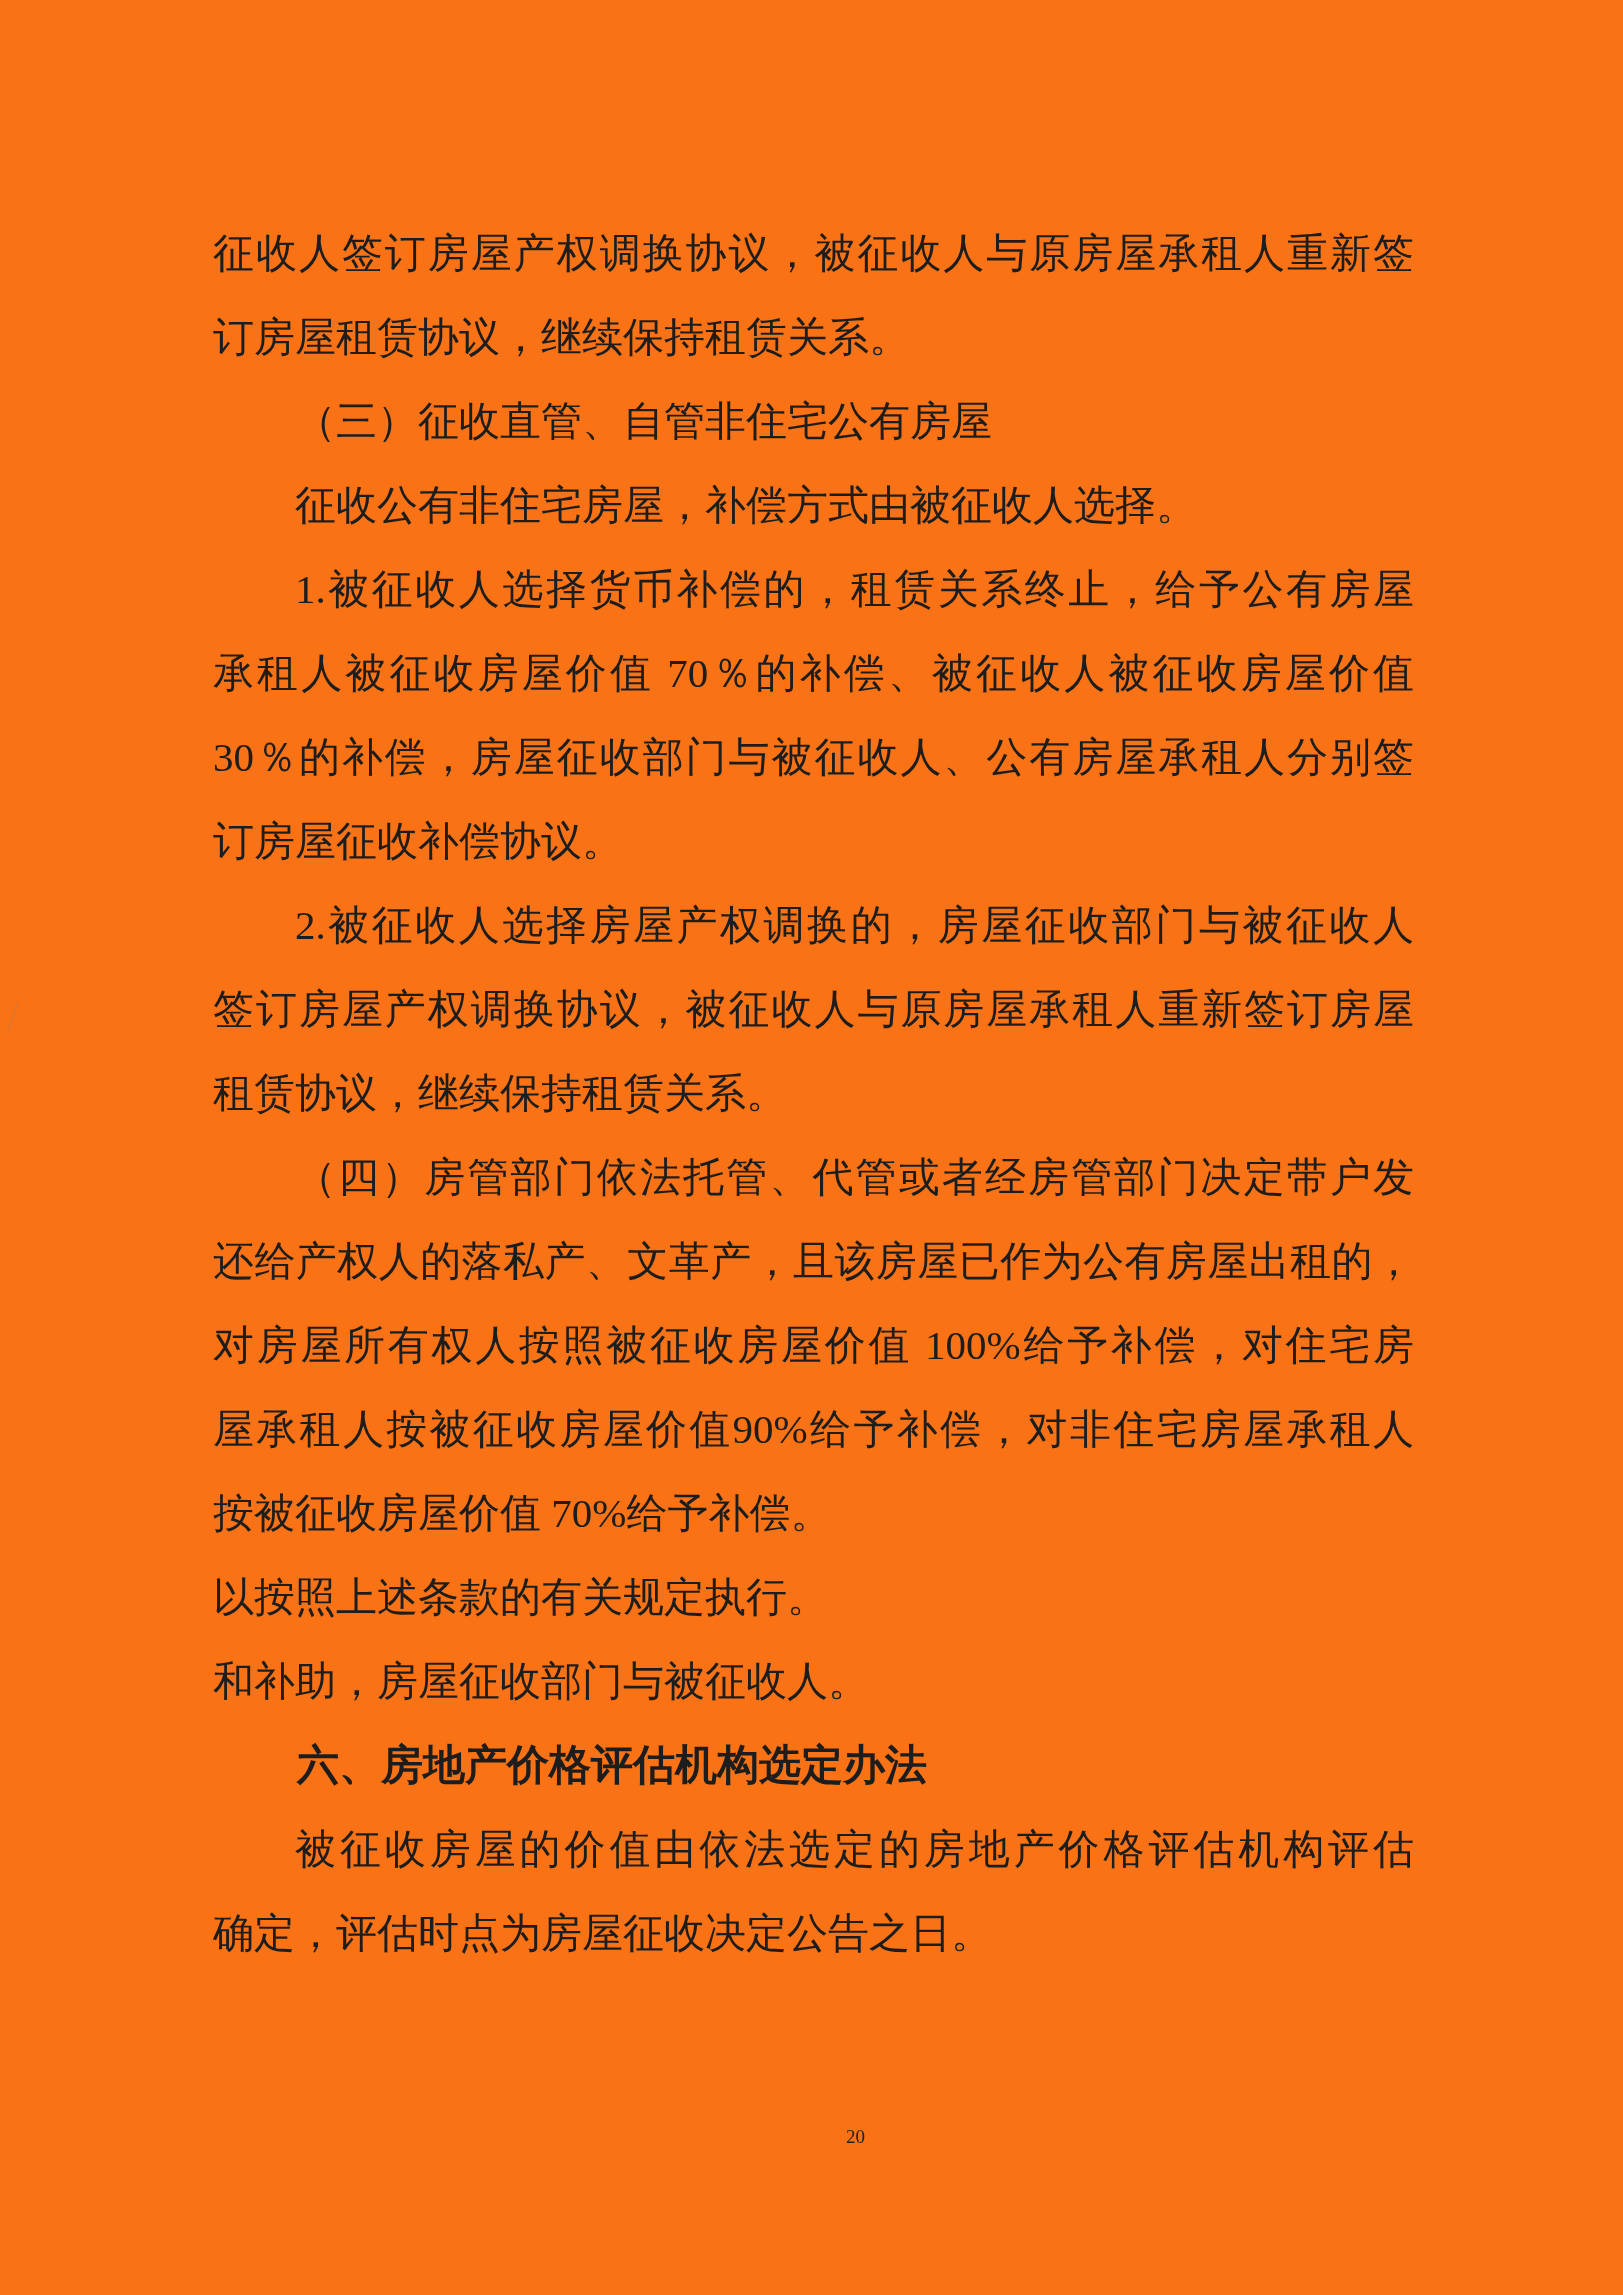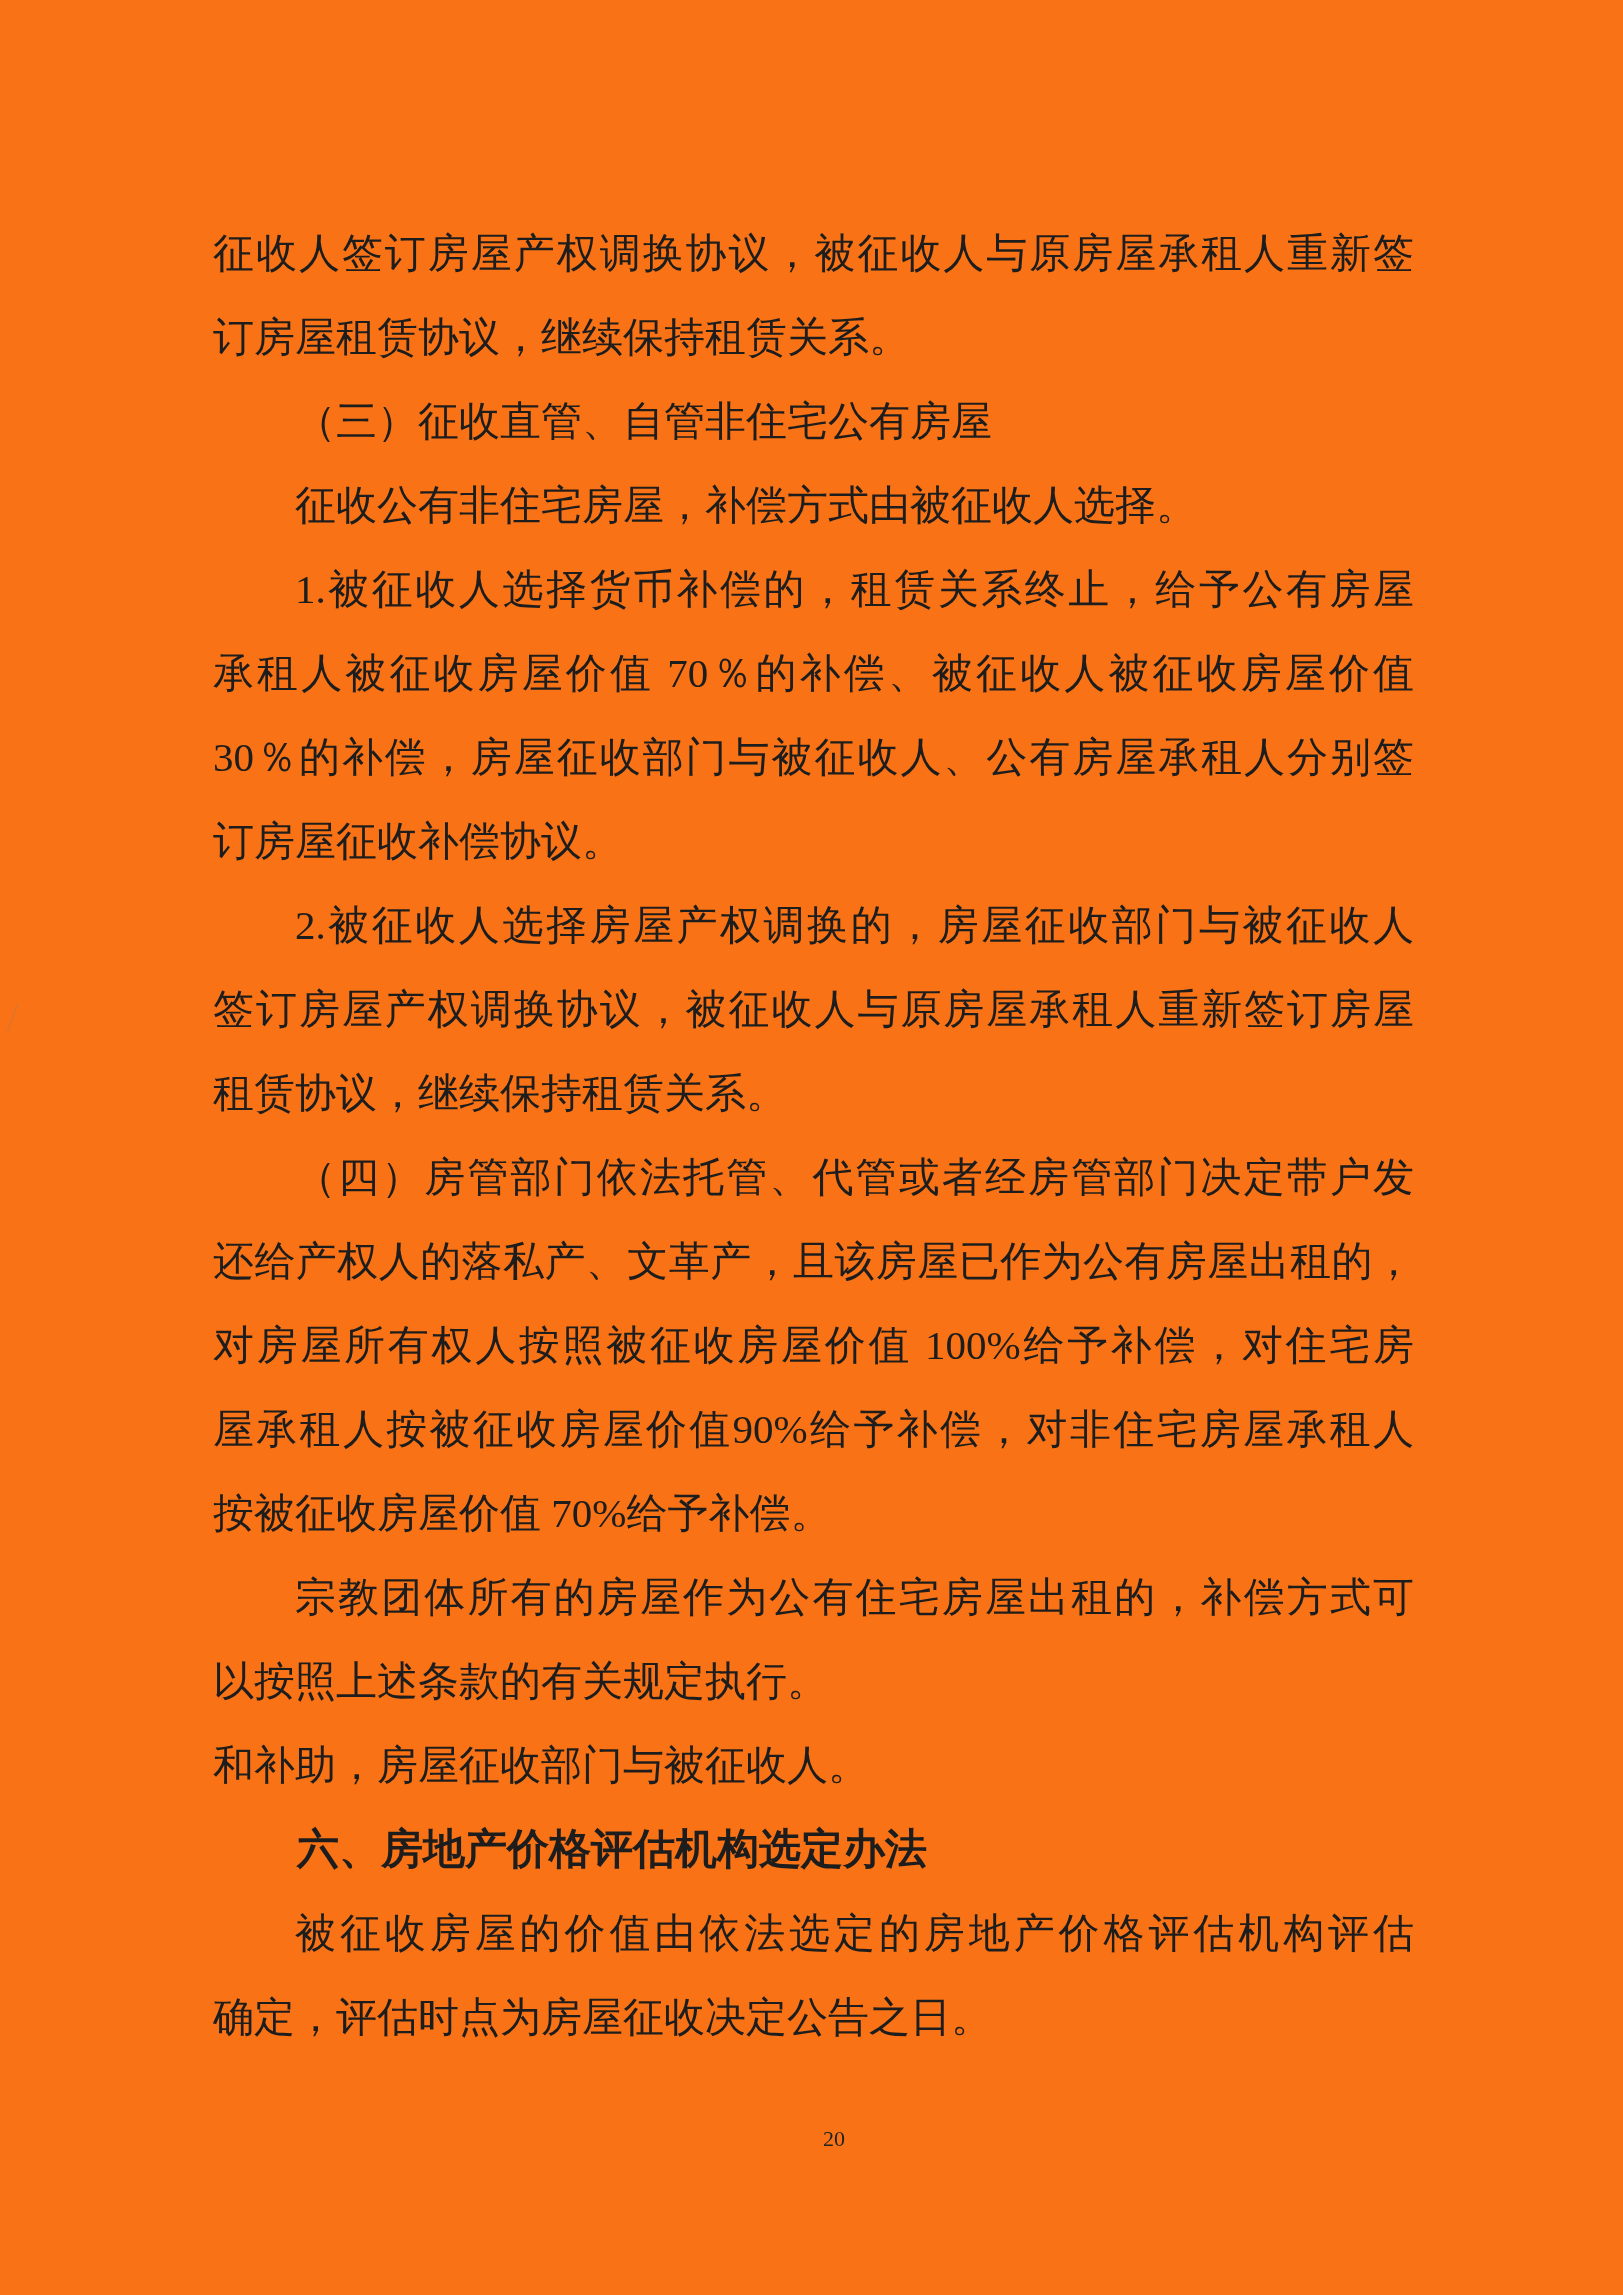--- a/index.html
+++ b/index.html
@@ -39,21 +39,22 @@
   .line.heading {
     font-family: "Liberation Sans", sans-serif;
     font-weight: bold;
     font-size: 42px;
   }
   .page-num {
     position: absolute;
     top: 2126px;
     left: 823px;
     width: 65px;
-    font-size: 22px;
+    text-align: center;
+    font-size: 19px;
     font-family: "Liberation Serif", serif;
     color: #222222;
   }
   .artifact {
     position: absolute;
     left: 10.5px;
     top: 1005px;
     width: 17px;
     height: 31px;
     border-left: 2px solid rgba(130,130,130,0.18);
@@ -75,21 +76,20 @@
     <div class="line">30％的补偿，房屋征收部门与被征收人、公有房屋承租人分别签</div>
     <div class="line end">订房屋征收补偿协议。</div>
     <div class="line indent">2.被征收人选择房屋产权调换的，房屋征收部门与被征收人</div>
     <div class="line">签订房屋产权调换协议，被征收人与原房屋承租人重新签订房屋</div>
     <div class="line end">租赁协议，继续保持租赁关系。</div>
     <div class="line indent">（四）房管部门依法托管、代管或者经房管部门决定带户发</div>
     <div class="line">还给产权人的落私产、文革产，且该房屋已作为公有房屋出租的，</div>
     <div class="line">对房屋所有权人按照被征收房屋价值 100%给予补偿，对住宅房</div>
     <div class="line">屋承租人按被征收房屋价值90%给予补偿，对非住宅房屋承租人</div>
     <div class="line end">按被征收房屋价值 70%给予补偿。</div>
-    <div class="line indent">宗教团体所有的房屋作为公有住宅房屋出租的，补偿方式可</div>
     <div class="line end">以按照上述条款的有关规定执行。</div>
     <div class="line end">和补助，房屋征收部门与被征收人。</div>
     <div class="line end indent heading">六、房地产价格评估机构选定办法</div>
     <div class="line indent">被征收房屋的价值由依法选定的房地产价格评估机构评估</div>
     <div class="line end">确定，评估时点为房屋征收决定公告之日。</div>
   </div>
 
   <div class="artifact"></div>
 
   <div class="page-num">20</div>

